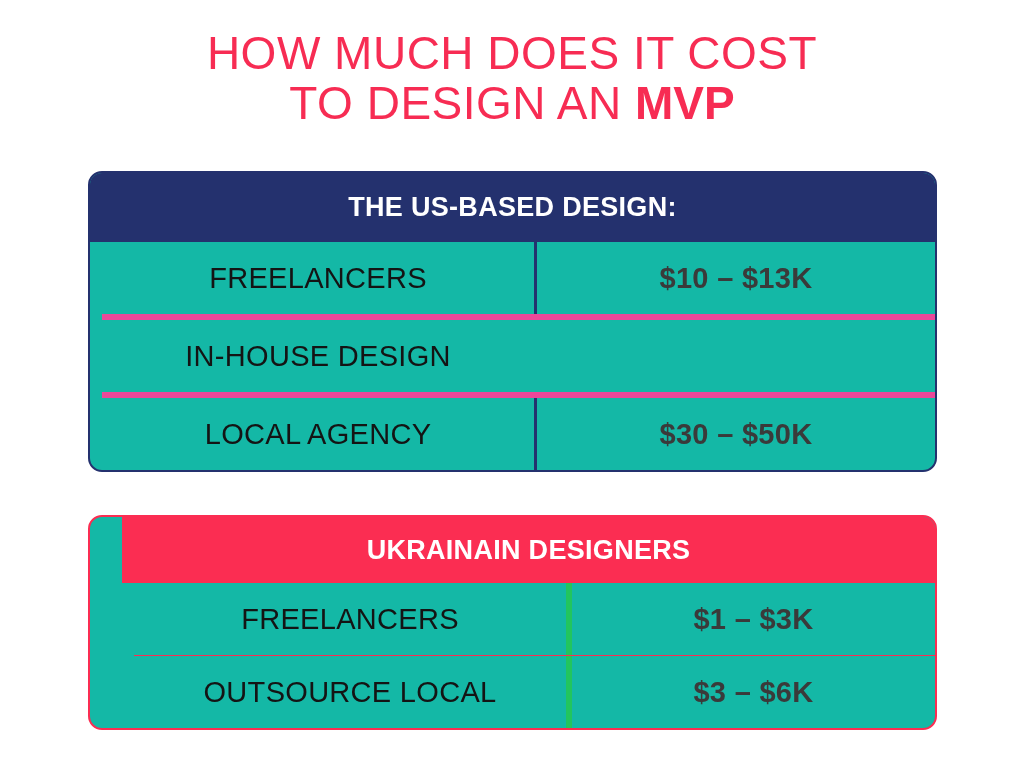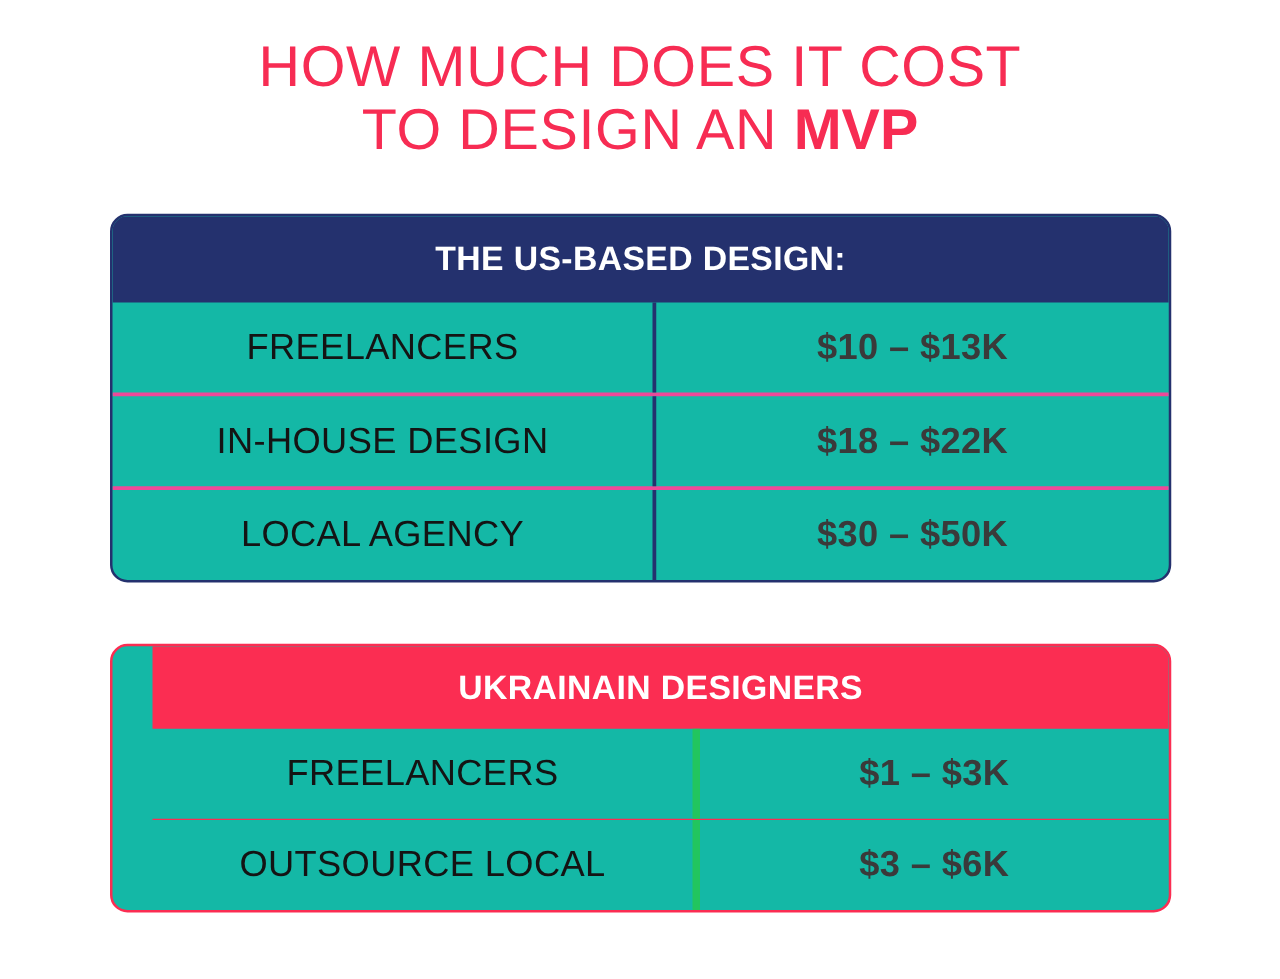--- a/index.html
+++ b/index.html
@@ -70,27 +70,28 @@
     line-height: 69px;
   }
   .card.pink .card-header {
     background: #FB2D52;
     height: 66px;
     line-height: 66px;
   }
 
   .rows {
     display: block;
+    margin-left: 12px;
   }
   .row {
     display: flex;
     align-items: stretch;
     height: 72px;
   }
-  .card.navy .row + .row { border-top: 3px solid #ec4899; }
+  .card.navy .row + .row { border-top: 6px solid #ec4899; }
   .card.pink .row + .row { border-top: 1px solid #FB2D52; }
 
   .cell {
     display: flex;
     align-items: center;
     justify-content: center;
     box-sizing: border-box;
   }
   .cell-label {
     width: 432px;
@@ -121,21 +122,20 @@
   <div class="card-header">THE US-BASED DESIGN:</div>
   <div class="rows">
 
     <div class="row">
       <div class="cell cell-label">FREELANCERS</div>
       <div class="cell cell-value">$10 – $13K</div>
     </div>
 
     <div class="row">
       <div class="cell cell-label">IN-HOUSE DESIGN</div>
-      <div class="cell cell-value">$18 – $22K</div>
     </div>
 
     <div class="row">
       <div class="cell cell-label">LOCAL AGENCY</div>
       <div class="cell cell-value">$30 – $50K</div>
     </div>
 
   </div>
 </div>
 

